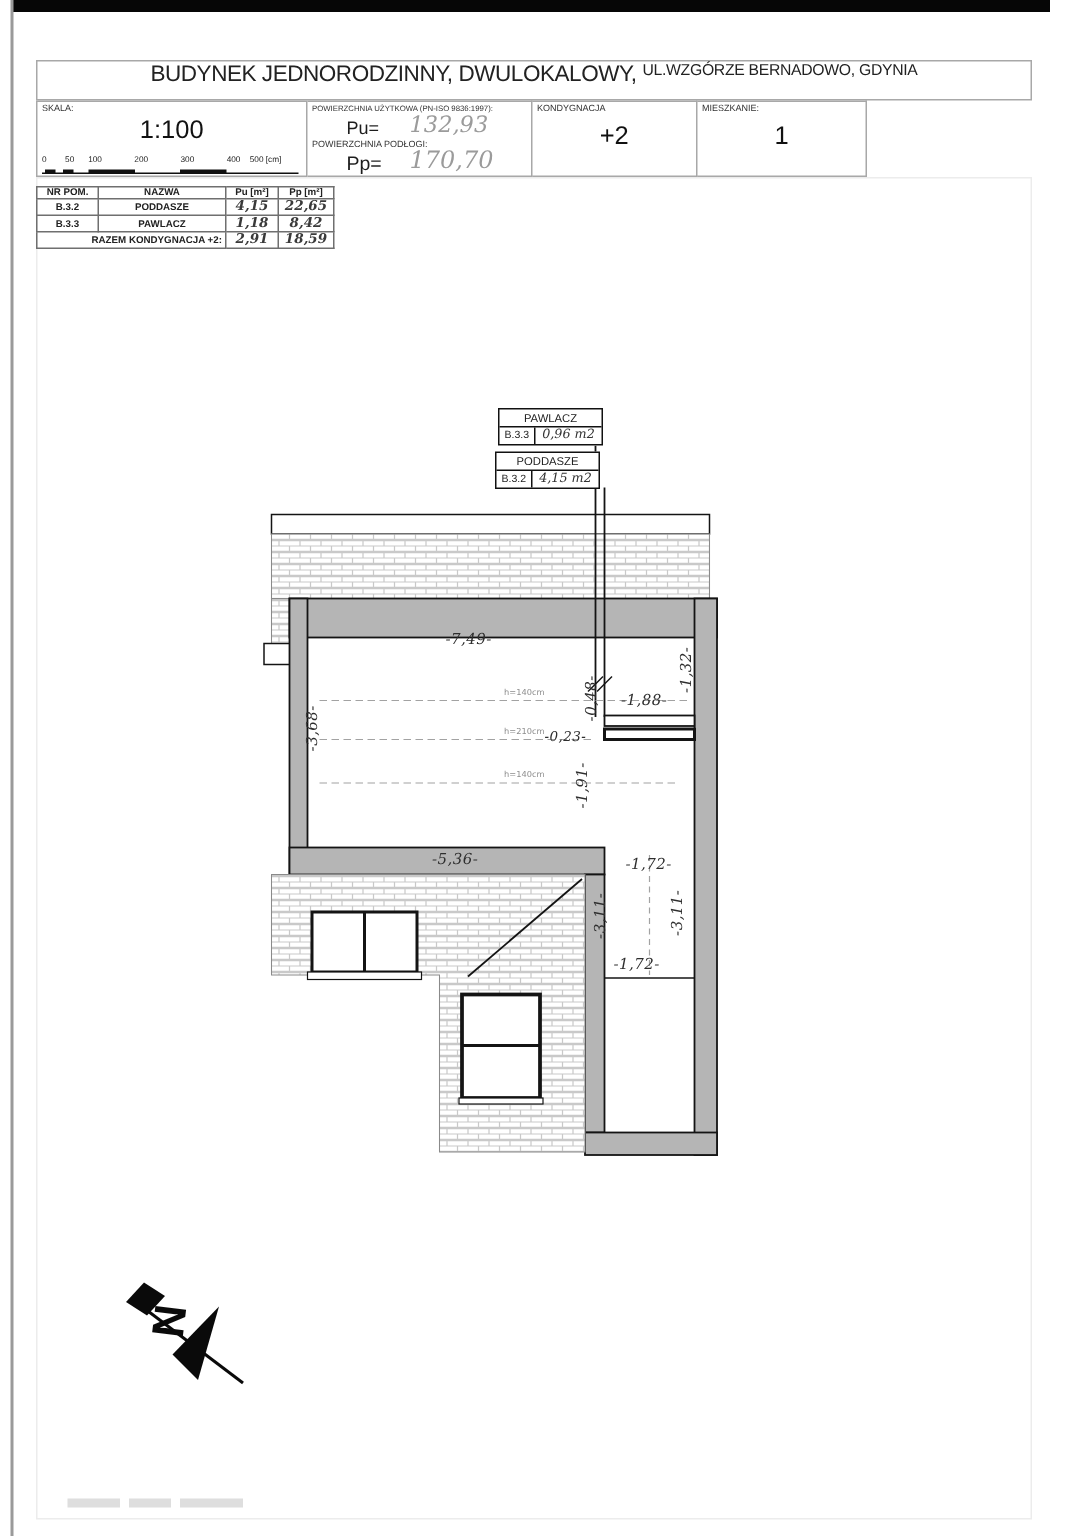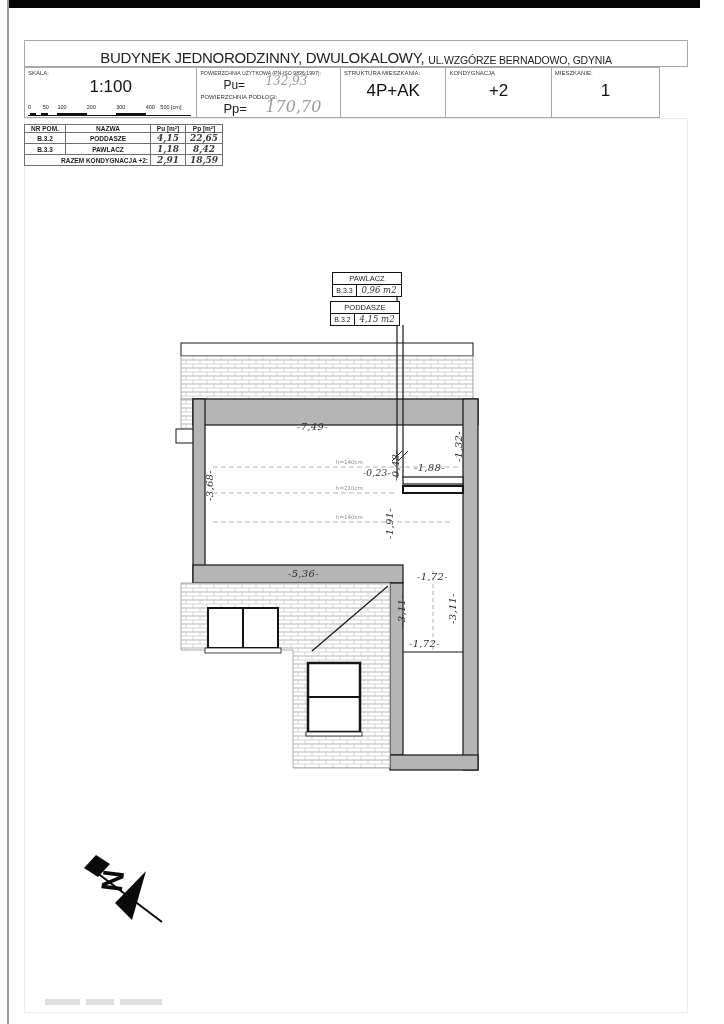--- a/index.html
+++ b/index.html
@@ -8,24 +8,24 @@
   .abs{position:absolute;box-sizing:border-box;}
 
   
   .topbar{left:8px;top:0;width:692px;height:8px;background:#060606;}
   .leftedge{left:7px;top:0;width:2px;height:1024px;background:#9a9a9a;}
   .frame{border:1px solid #ececec;}
   .wm{background:#dedede;height:6px;}
 
   
   .titlebox{left:24px;top:40px;width:664px;height:27px;border:1px solid #a8a8a8;
-            display:flex;align-items:flex-end;justify-content:center;white-space:nowrap;}
+            display:flex;align-items:flex-start;justify-content:center;white-space:nowrap;}
   .title-main{font-size:15px;letter-spacing:-0.3px;color:#222;}
   .title-sub{font-size:10.5px;letter-spacing:-0.2px;color:#222;margin-left:4px;}
-  .hrow{left:24px;top:67px;width:636px;height:51px;display:flex;}
+  .hrow{left:24px;top:67px;width:572px;height:51px;display:flex;}
   .hcell{position:relative;border:1px solid #a8a8a8;border-left:none;box-sizing:border-box;height:51px;}
   .hcell:first-child{border-left:1px solid #a8a8a8;}
   .tiny{position:absolute;left:3px;top:2px;font-size:6px;color:#333;letter-spacing:0;white-space:nowrap;}
   .bigval{position:absolute;width:100%;text-align:center;top:13px;font-size:17px;color:#111;}
   .hand{font-family:"DejaVu Serif",serif;font-style:italic;color:#9b9b9b;}
 
   
   .sb-lab{position:absolute;font-size:5.5px;color:#222;top:0;white-space:nowrap;}
   .sb-base{position:absolute;top:11px;left:0;width:100%;border-bottom:1px solid #111;}
   .sb-seg{position:absolute;top:9px;height:3px;background:#111;}
@@ -81,28 +81,24 @@
       <div class="sb-base"></div>
       <div class="sb-seg" style="left:1%;width:4%;"></div>
       <div class="sb-seg" style="left:8%;width:4%;"></div>
       <div class="sb-seg" style="left:18%;width:18%;"></div>
       <div class="sb-seg" style="left:54%;width:18%;"></div>
     </div>
   </div>
   <div class="hcell" style="width:150px;">
     <span class="tiny" style="font-size:5.2px;">POWIERZCHNIA UŻYTKOWA (PN-ISO 9836:1997):</span>
     <span class="abs" style="left:26px;top:10px;font-size:12px;">Pu=</span>
-    <span class="abs hand" style="left:68px;top:6px;font-size:12px;">132,93</span>
+    <span class="abs hand" style="left:68px;top:6px;font-size:15px;">132,93</span>
     <span class="tiny" style="top:26px;">POWIERZCHNIA PODŁOGI:</span>
     <span class="abs" style="left:26px;top:33px;font-size:13px;">Pp=</span>
     <span class="abs hand" style="left:68px;top:29px;font-size:16px;">170,70</span>
-  </div>
-  <div class="hcell" style="width:110px;">
-    <span class="tiny">STRUKTURA MIESZKANIA:</span>
-    <div class="bigval">4P+AK</div>
   </div>
   <div class="hcell" style="width:110px;">
     <span class="tiny">KONDYGNACJA</span>
     <div class="bigval">+2</div>
   </div>
   <div class="hcell" style="width:113px;">
     <span class="tiny">MIESZKANIE:</span>
     <div class="bigval">1</div>
   </div>
 </div>
@@ -220,21 +216,21 @@
     <span class="ar">4,15 m2</span>
   </div>
 </div>
 
 <span class="dim" style="left:297px;top:421px;">-7,49-</span>
 <span class="dim dimv" style="left:190px;top:480px;">-3,68-</span>
 <span class="dim" style="left:288px;top:568px;">-5,36-</span>
 <span class="dim" style="left:414px;top:462px;">-1,88-</span>
 <span class="dim dimv" style="left:439px;top:441px;">-1,32-</span>
 <span class="dim dimv" style="left:376px;top:460px;">-0,48-</span>
-<span class="dim" style="left:363px;top:468px;font-size:9px;text-align:center;">-0,23-</span>
+<span class="dim" style="left:363px;top:487px;font-size:9px;text-align:center;">-0,23-</span>
 <span class="dim dimv" style="left:370px;top:518px;">-1,91-</span>
 <span class="dim" style="left:417px;top:571px;">-1,72-</span>
 <span class="dim dimv" style="left:382px;top:605px;">-3,11-</span>
 <span class="dim dimv" style="left:433px;top:603px;">-3,11-</span>
 <span class="dim" style="left:409px;top:638px;">-1,72-</span>
 
 <span class="hl" style="left:336px;top:459px;">h=140cm</span>
 <span class="hl" style="left:336px;top:485px;">h=210cm</span>
 <span class="hl" style="left:336px;top:514px;">h=140cm</span>
 

